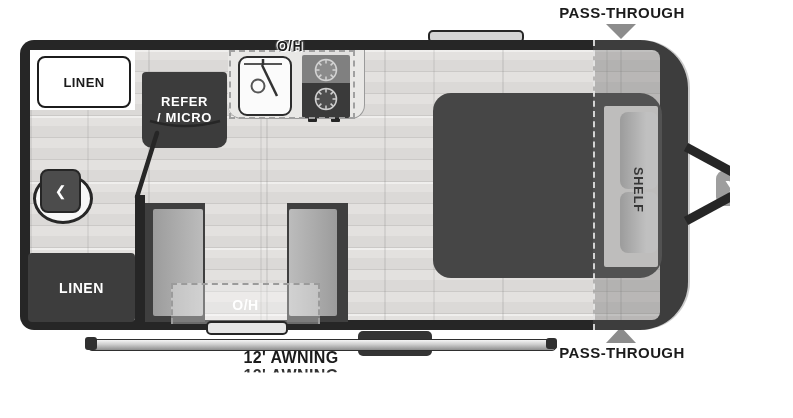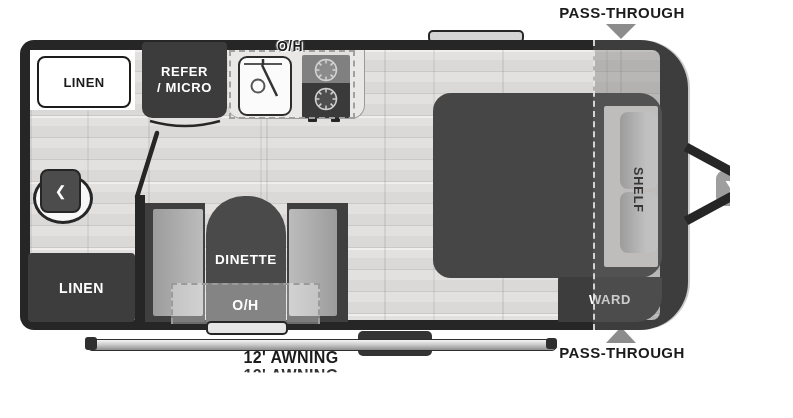--- a/index.html
+++ b/index.html
@@ -1,21 +1,21 @@
 <!DOCTYPE html>
 <html><head>
 <meta charset="utf-8">
 <style>
   html,body{margin:0;padding:0;background:#ffffff;}
   .stage{position:relative;width:730px;height:418px;background:#fff;overflow:hidden;
          font-family:"Liberation Sans","DejaVu Sans",sans-serif;}
   .abs{position:absolute;}
   .lbl{font-weight:900;color:#1b1b1b;letter-spacing:.4px;}
   .wlbl{font-weight:900;color:#ffffff;letter-spacing:.6px;}
-  .pre{white-space:pre-line;text-align:center;}
+  .pre{white-space:pre-line;text-align:center;margin-top:30px;}
   .center{display:flex;align-items:center;justify-content:center;text-align:center;}
 
   
   #pt-top-label{left:540px;top:4px;width:164px;font-size:15px;text-align:center;}
   #pt-top-arrow{left:606px;top:24px;width:0;height:0;border-left:15px solid transparent;
                 border-right:15px solid transparent;border-top:15px solid #8c8c8c;}
   #pt-bot-arrow{left:606px;top:327px;width:0;height:0;border-left:15px solid transparent;
                 border-right:15px solid transparent;border-bottom:16px solid #8c8c8c;}
   #pt-bot-label{left:540px;top:344px;width:164px;font-size:15px;text-align:center;}
 
@@ -140,28 +140,26 @@
   <div class="abs" id="counter"></div>
   <div class="abs" id="sink"></div>
   <div class="abs" id="stove"></div>
   <div class="abs" id="stove-foot-l"></div>
   <div class="abs" id="stove-foot-r"></div>
 
   <div class="abs" id="bench-left"></div>
   <div class="abs" id="cushion-left"></div>
   <div class="abs" id="bench-right"></div>
   <div class="abs" id="cushion-right"></div>
-  <div class="abs wlbl" id="dinette-table">DINETTE</div>
 
   <div class="abs" id="bed-base"></div>
   <div class="abs" id="shelf-strip"></div>
   <div class="abs" id="shelf-top"></div>
   <div class="abs" id="shelf-bot"></div>
   <div class="abs center lbl" id="shelf-label">SHELF</div>
-  <div class="abs center wlbl" id="ward">WARD</div>
 
   <div class="abs" id="pass-overlay"></div>
 
   <div class="abs center" id="entry-chevron">❯</div>
 
   <svg class="abs" id="linework" viewBox="0 0 793 418" xmlns="http://www.w3.org/2000/svg">
 
     <path d="M150,121 Q185,131 220,121" fill="none" stroke="#262626" stroke-width="2.5"></path>
 
     <line x1="137" y1="197" x2="157" y2="133" stroke="#262626" stroke-width="4.5" stroke-linecap="round"></line>

